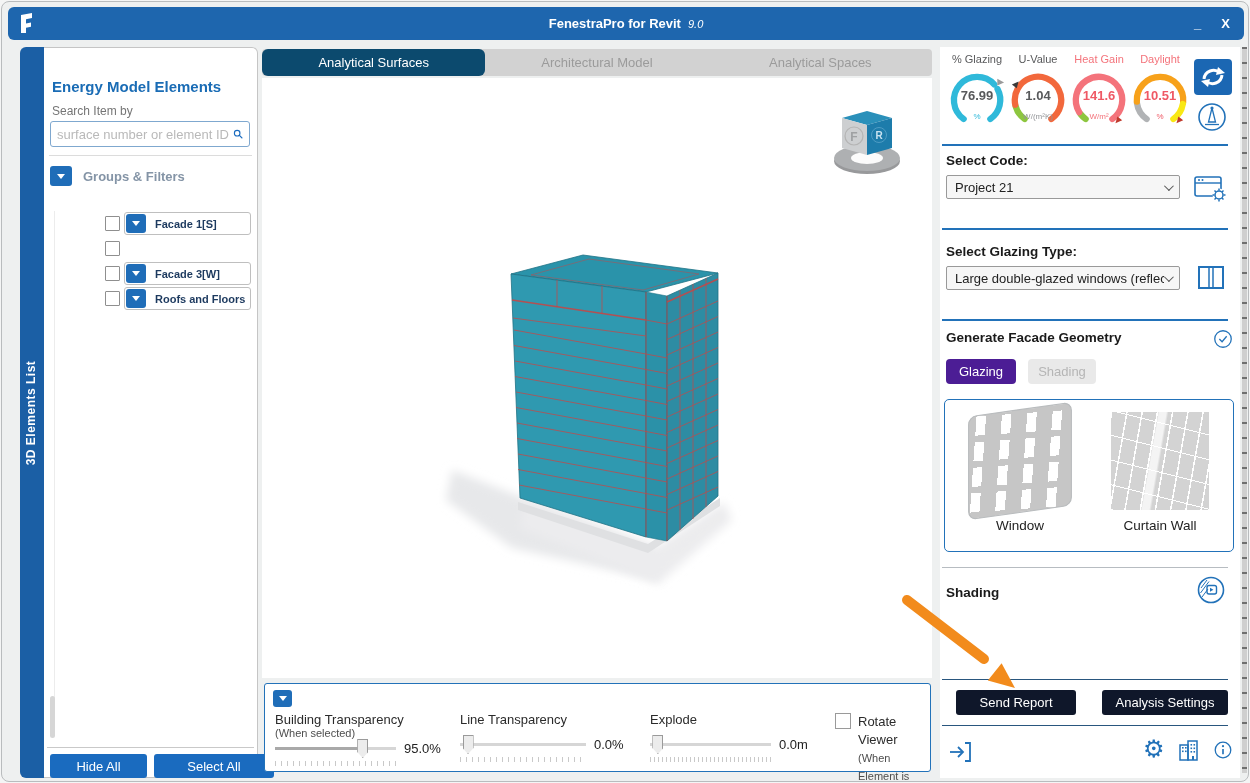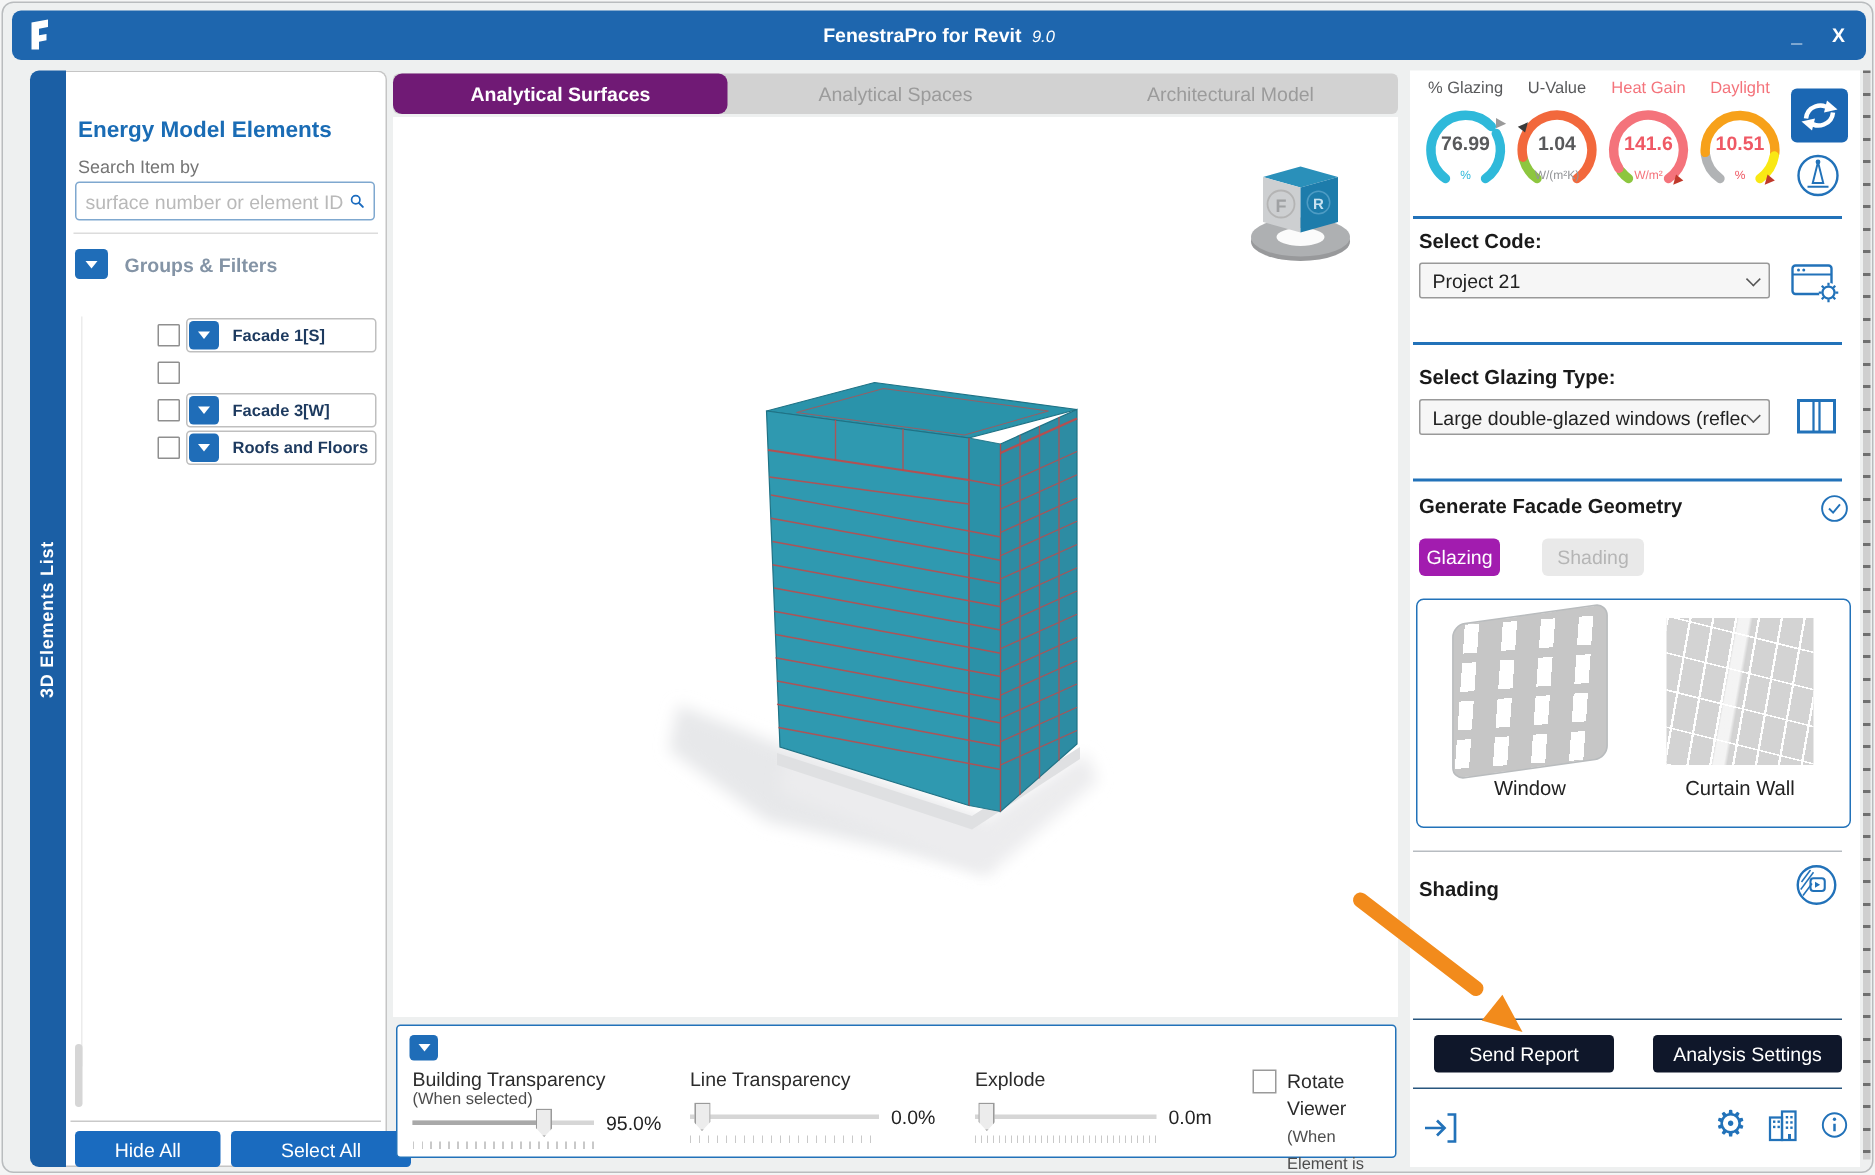--- a/index.html
+++ b/index.html
@@ -40,21 +40,21 @@
   .lp-scroll-track { position:absolute; left:7px; top:163px; width:4px; height:500px; border-right:1px solid #ececec; }
   .lp-scroll-thumb { position:absolute; left:6px; top:648px; width:5px; height:42px; background:#d6d6d6; border-radius:3px; cursor:pointer; }
   .lp-bottom-div { position:absolute; left:3px; right:3px; top:699px; height:1px; background:#c9c9c9; }
   .lp-btn { position:absolute; top:706px; height:24px; background:#1a6bbf; color:#fff; font-size:13px; border:none; border-radius:3px; cursor:pointer; font-family:"Liberation Sans",sans-serif; }
   .lp-btn.hide { left:6px; width:97px; }
   .lp-btn.select { left:110px; width:120px; }
 
   
   .tabs { position:absolute; left:260px; top:47px; width:670px; height:27px; background:#d2d2d2; border-radius:4px; display:flex; }
   .tab { flex:1; display:flex; align-items:center; justify-content:center; font-size:13px; color:#9b9b9b; cursor:pointer; }
-  .tab.active { background:#701a75; color:#fff; border-radius:6px; font-weight:bold; }
+  .tab.active { background:#0c4a6e; color:#fff; border-radius:6px; font-weight:normal; }
 
   
   .viewer { position:absolute; left:260px; top:76px; width:670px; height:600px; background:#fff; }
 
   
   .controls { position:absolute; left:262px; top:681px; width:667px; height:89px; background:#fff; border:1px solid #2272b9; border-radius:3px; }
   .controls .mini-dd { position:absolute; left:8px; top:6px; width:19px; height:17px; }
   .ctl-cols { position:absolute; left:10px; right:8px; top:28px; bottom:6px; display:flex; }
   .ctl-col { display:flex; flex-direction:column; }
   .ctl-col.c1 { width:185px; } .ctl-col.c2 { width:190px; } .ctl-col.c3 { width:185px; } .ctl-col.c4 { flex:1; }
@@ -83,21 +83,21 @@
   .icon-btn { cursor:pointer; }
   .rp-div { position:absolute; left:2px; right:12px; height:2px; background:#2272b9; }
   .rp-div.grey { height:1px; background:#b7bcc1; }
   .rp-div.navy { height:1px; background:#29567e; }
   .rp-title { position:absolute; left:6px; font-size:13.5px; font-weight:bold; color:#1a1a1a; }
   .combo { position:absolute; left:6px; width:234px; height:24px; border:1px solid #999; border-radius:2px; background:#f6f6f6;
     display:flex; align-items:center; padding:0 8px; cursor:pointer; }
   .combo .ctext { flex:1; font-size:13px; color:#222; white-space:nowrap; overflow:hidden; }
   .chev { width:7px; height:7px; border-right:1.6px solid #555; border-bottom:1.6px solid #555; transform:rotate(45deg) translateY(-2px); flex:none; }
   .toggle-btn { position:absolute; height:25px; border:none; border-radius:4px; font-size:13px; cursor:pointer; font-family:"Liberation Sans",sans-serif; }
-  .toggle-btn.on { left:6px; top:312px; width:54px; background:#a21caf; color:#fff; }
+  .toggle-btn.on { left:6px; top:312px; width:70px; background:#4c1d95; color:#fff; }
   .toggle-btn.off { left:88px; top:312px; width:68px; background:#e9e9e9; color:#b5b5b5; }
   .geo-box { position:absolute; left:4px; top:352px; width:290px; height:153px; border:1px solid #2272b9; border-radius:5px; }
   .thumb { position:absolute; top:12px; width:98px; height:98px; overflow:hidden; cursor:pointer; }
   .thumb.window { left:26px; background-color:#c6c6c6;
     background-image:repeating-linear-gradient(4deg,#c6c6c6 0 6px,transparent 6px 24px),
                      repeating-linear-gradient(94deg,#c6c6c6 0 7px,#fff 7px 16px,#c6c6c6 16px 24px);
     transform:skewY(-8deg) scale(1.06); }
   .thumb.curtain { left:166px; background-color:#d3d3d3;
     background-image:linear-gradient(100deg,transparent 40%,rgba(255,255,255,.75) 42%,rgba(255,255,255,.75) 48%,transparent 50%),
                      repeating-linear-gradient(100deg,#fff 0 1.5px,transparent 1.5px 15px),
@@ -187,22 +187,22 @@
         </div>
       </div>
 
       <div class="lp-bottom-div"></div>
       <button class="lp-btn hide">Hide All</button>
       <button class="lp-btn select">Select All</button>
     </div>
 
     <div class="tabs">
       <div class="tab active">Analytical Surfaces</div>
+      <div class="tab">Architectural Model</div>
       <div class="tab">Analytical Spaces</div>
-      <div class="tab">Architectural Model</div>
     </div>
 
     <div class="viewer">
       <svg width="670" height="600" viewBox="0 0 670 600">
         <defs>
             <filter id="soft">
               <feGaussianBlur stdDeviation="5"></feGaussianBlur>
             </filter>
           </defs>
 

